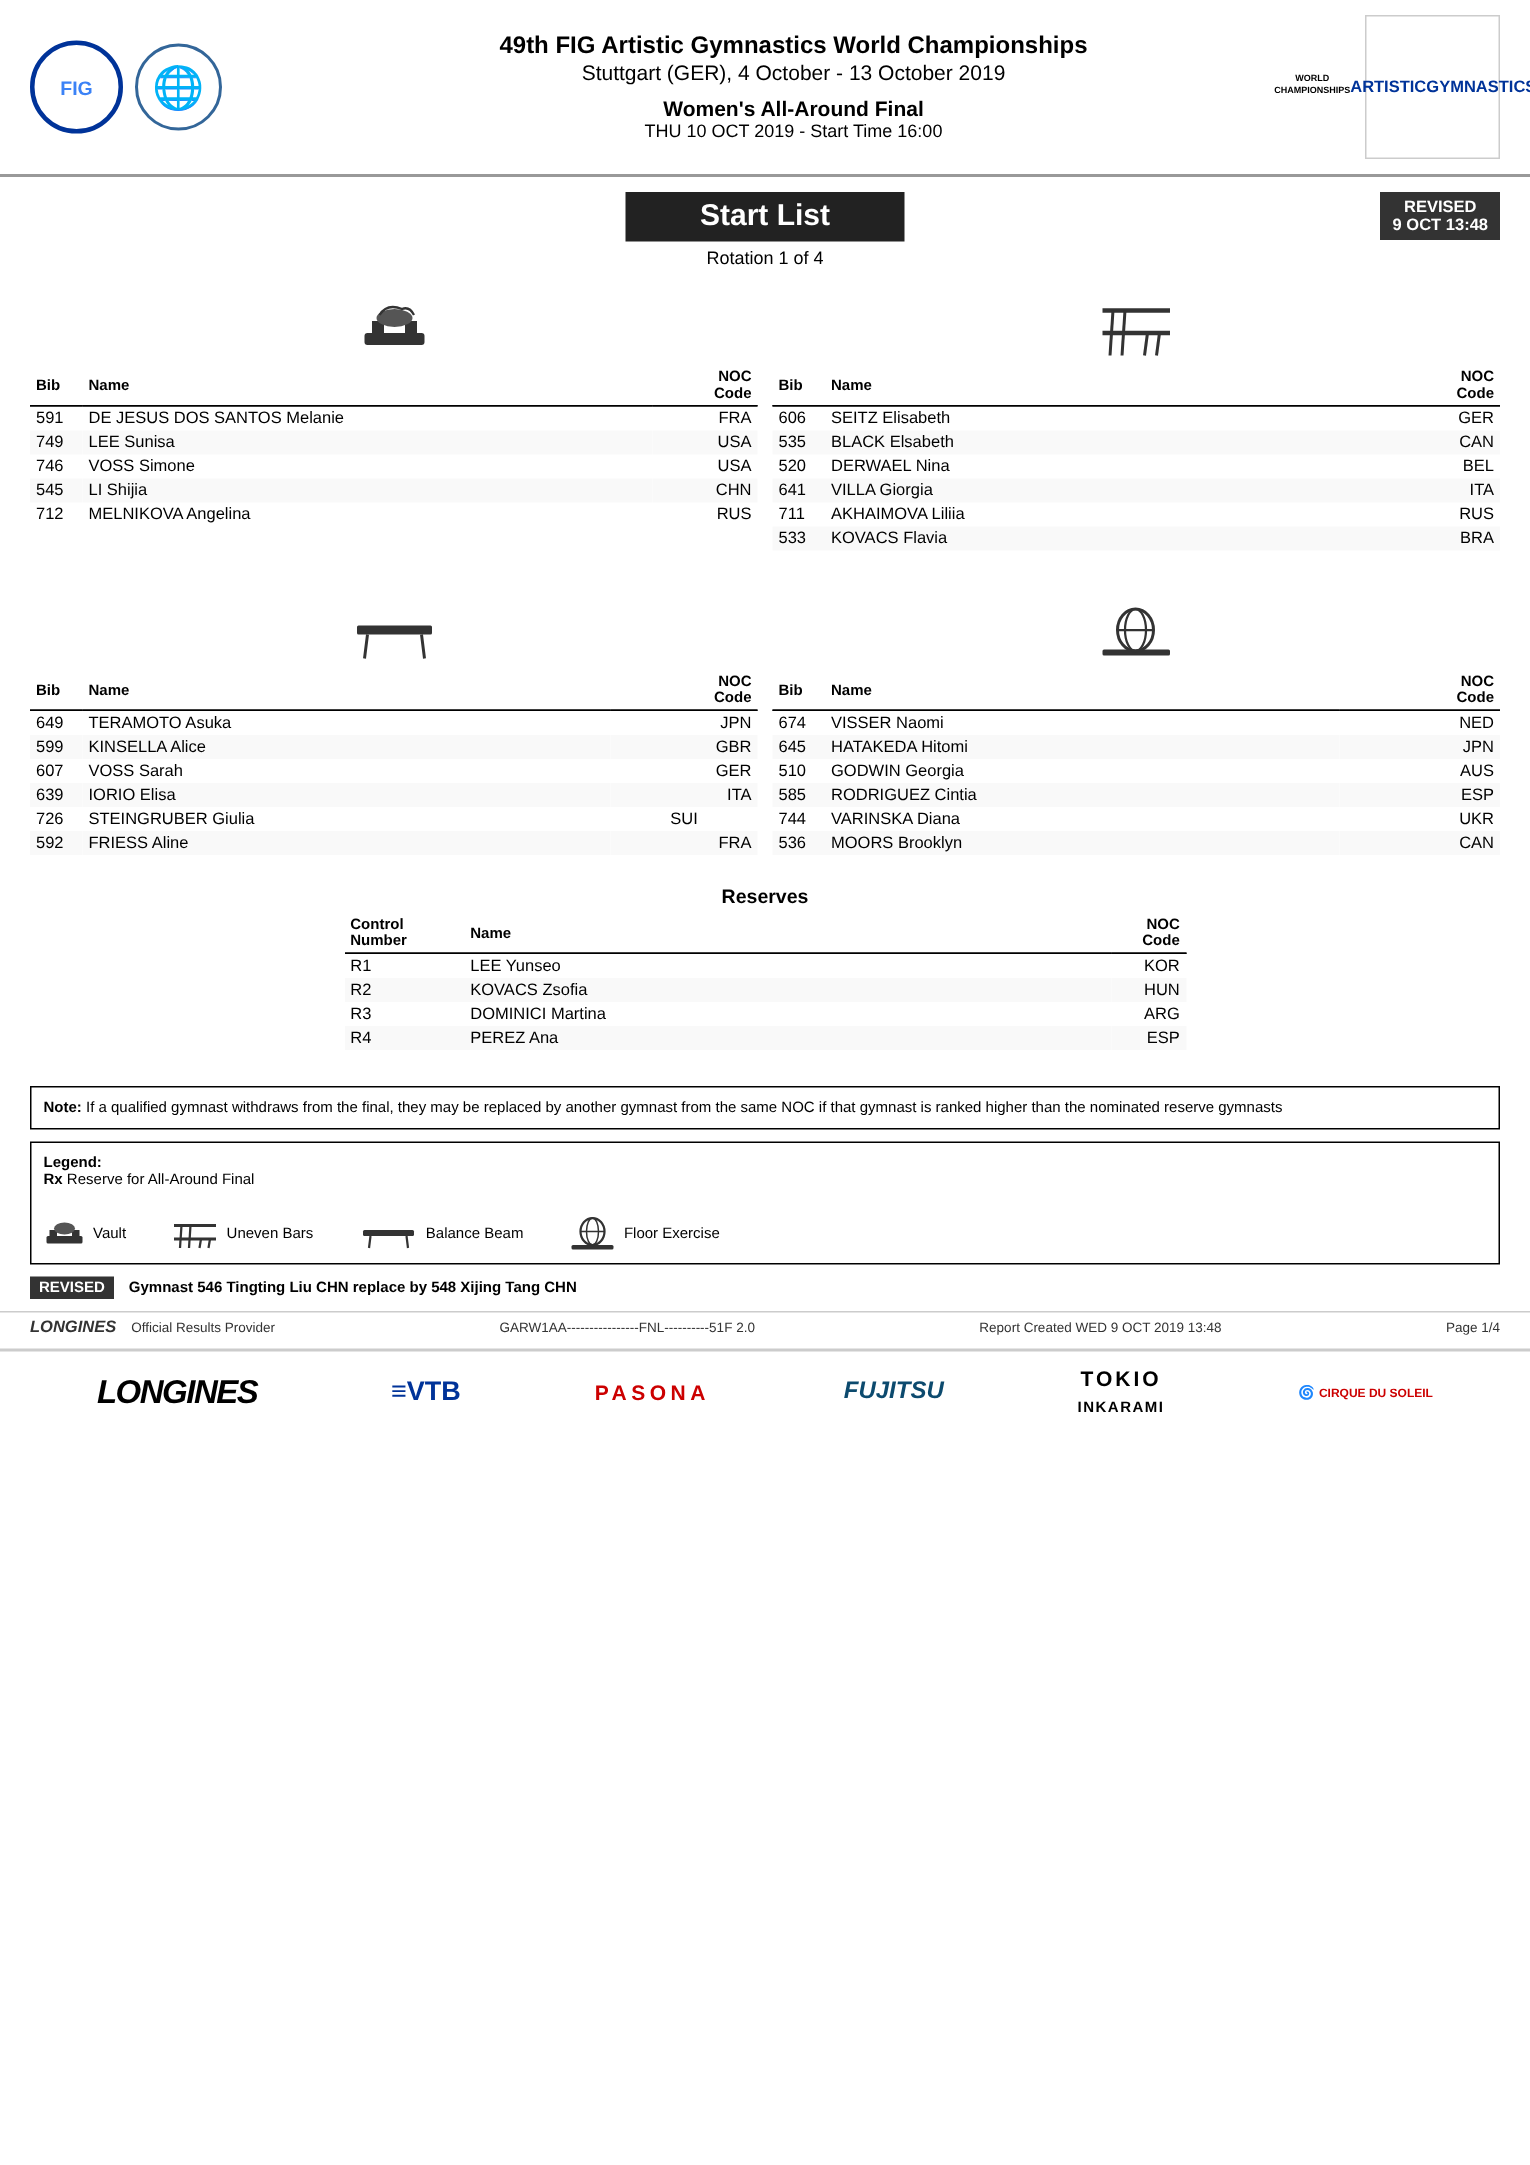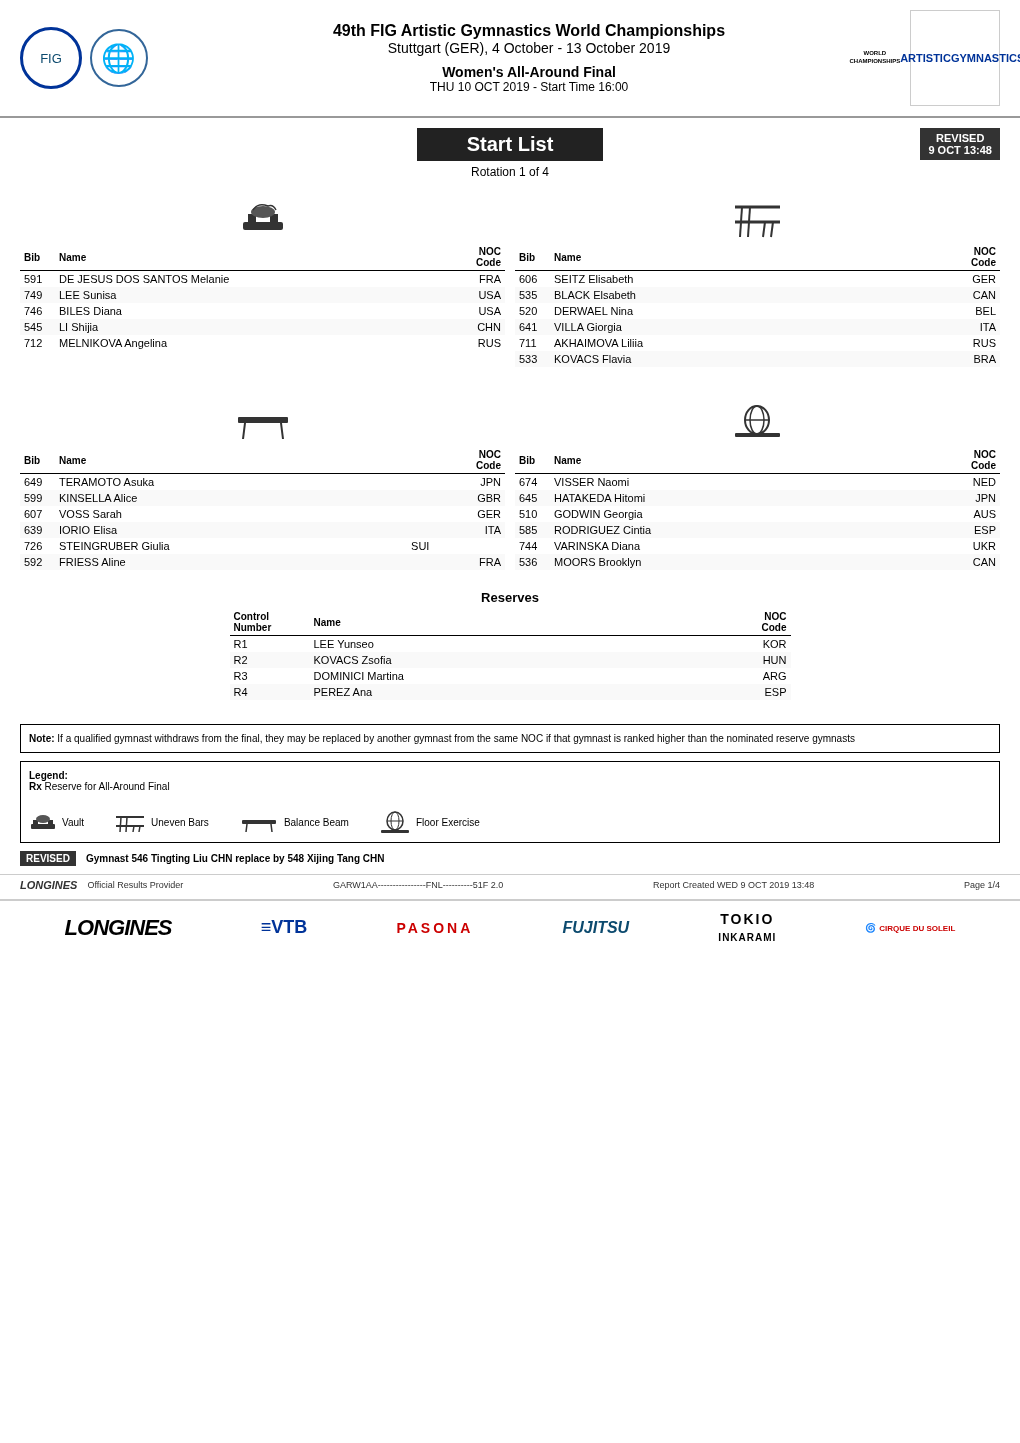--- a/index.html
+++ b/index.html
@@ -8,21 +8,21 @@
     th { text-align: left; border-bottom: 1px solid #000; padding: 2px 4px; font-weight: bold; font-size: 10px; }
     td { padding: 2px 4px; }
     tr:nth-child(even) td { background: #f9f9f9; }
     .bib-col { width: 35px; }
   </style>
 </head>
 <body>
 
 <div style="display:flex; align-items:center; justify-content:space-between; padding:10px 20px; border-bottom:2px solid #999;">
   <div style="display:flex; align-items:center; gap:8px;">
-    <div style="width:62px;height:62px;border:3px solid #003399;border-radius:50%;display:flex;flex-direction:column;align-items:center;justify-content:center;font-weight:normal;color:#0c4a6e;font-size:13px;text-align:center;">
+    <div style="width:62px;height:62px;border:3px solid #003399;border-radius:50%;display:flex;flex-direction:column;align-items:center;justify-content:center;font-weight:bold;color:#3b82f6;font-size:13px;text-align:center;">
       <span>FIG</span>
     </div>
     <div style="width:58px;height:58px;border:2px solid #336699;border-radius:50%;display:flex;align-items:center;justify-content:center;font-size:28px;">🌐</div>
   </div>
   <div style="text-align:center;flex:1;">
     <div style="font-size:16px;font-weight:bold;">49th FIG Artistic Gymnastics World Championships</div>
     <div style="font-size:14px;">Stuttgart (GER), 4 October - 13 October 2019</div>
     <div style="font-size:14px;font-weight:bold;margin-top:8px;">Women's All-Around Final</div>
     <div style="font-size:12px;">THU 10 OCT 2019 - Start Time 16:00</div>
   </div>
@@ -79,21 +79,21 @@
               <td>DE JESUS DOS SANTOS Melanie</td>
               <td style="text-align:right;">FRA</td>
             </tr>
             <tr>
               <td>749</td>
               <td>LEE Sunisa</td>
               <td style="text-align:right;">USA</td>
             </tr>
             <tr>
               <td>746</td>
-              <td>BILES Diana</td>
+              <td>VOSS Simone</td>
               <td style="text-align:right;">USA</td>
             </tr>
             <tr>
               <td>545</td>
               <td>LI Shijia</td>
               <td style="text-align:right;">CHN</td>
             </tr>
             <tr>
               <td>712</td>
               <td>MELNIKOVA Angelina</td>
@@ -190,21 +190,21 @@
               <td style="text-align:right;">GER</td>
             </tr>
             <tr>
               <td>639</td>
               <td>IORIO Elisa</td>
               <td style="text-align:right;">ITA</td>
             </tr>
             <tr>
               <td>726</td>
               <td>STEINGRUBER Giulia</td>
-              <td style="text-align:left;">SUI</td>
+              <td style="text-align:center;">SUI</td>
             </tr>
             <tr>
               <td>592</td>
               <td>FRIESS Aline</td>
               <td style="text-align:right;">FRA</td>
             </tr>
           </tbody>
       </table>
     </div>
 

